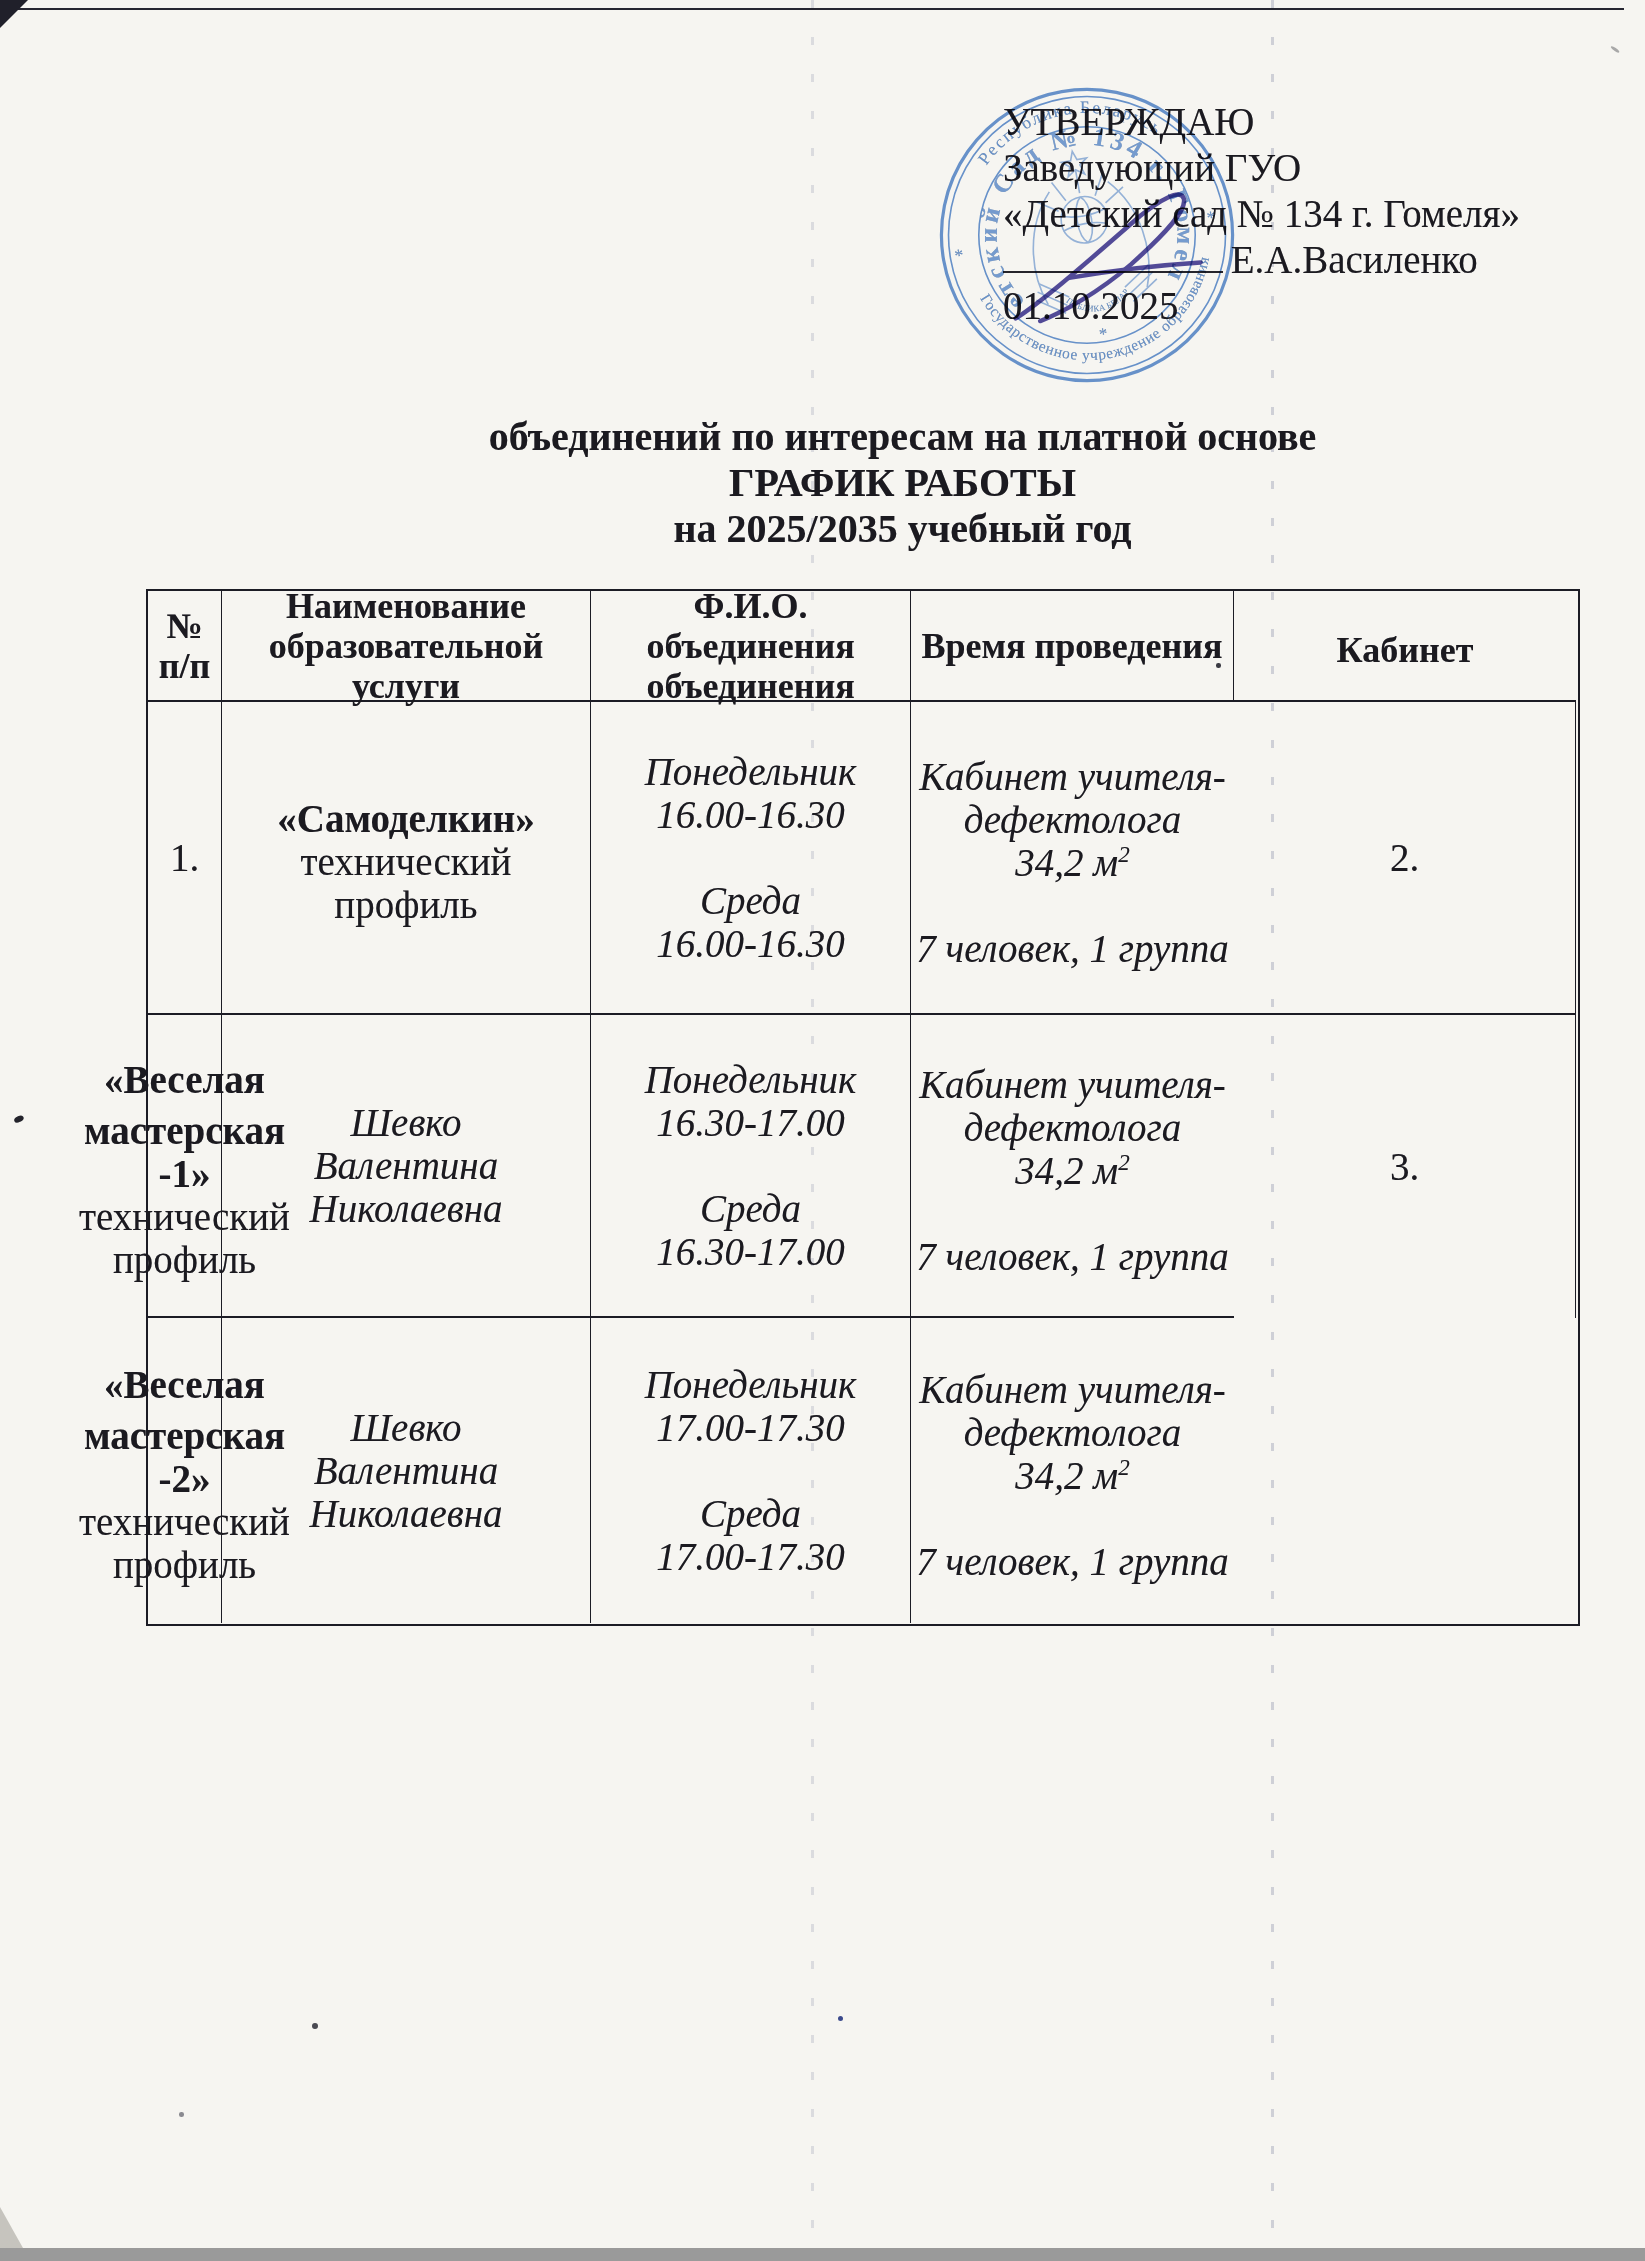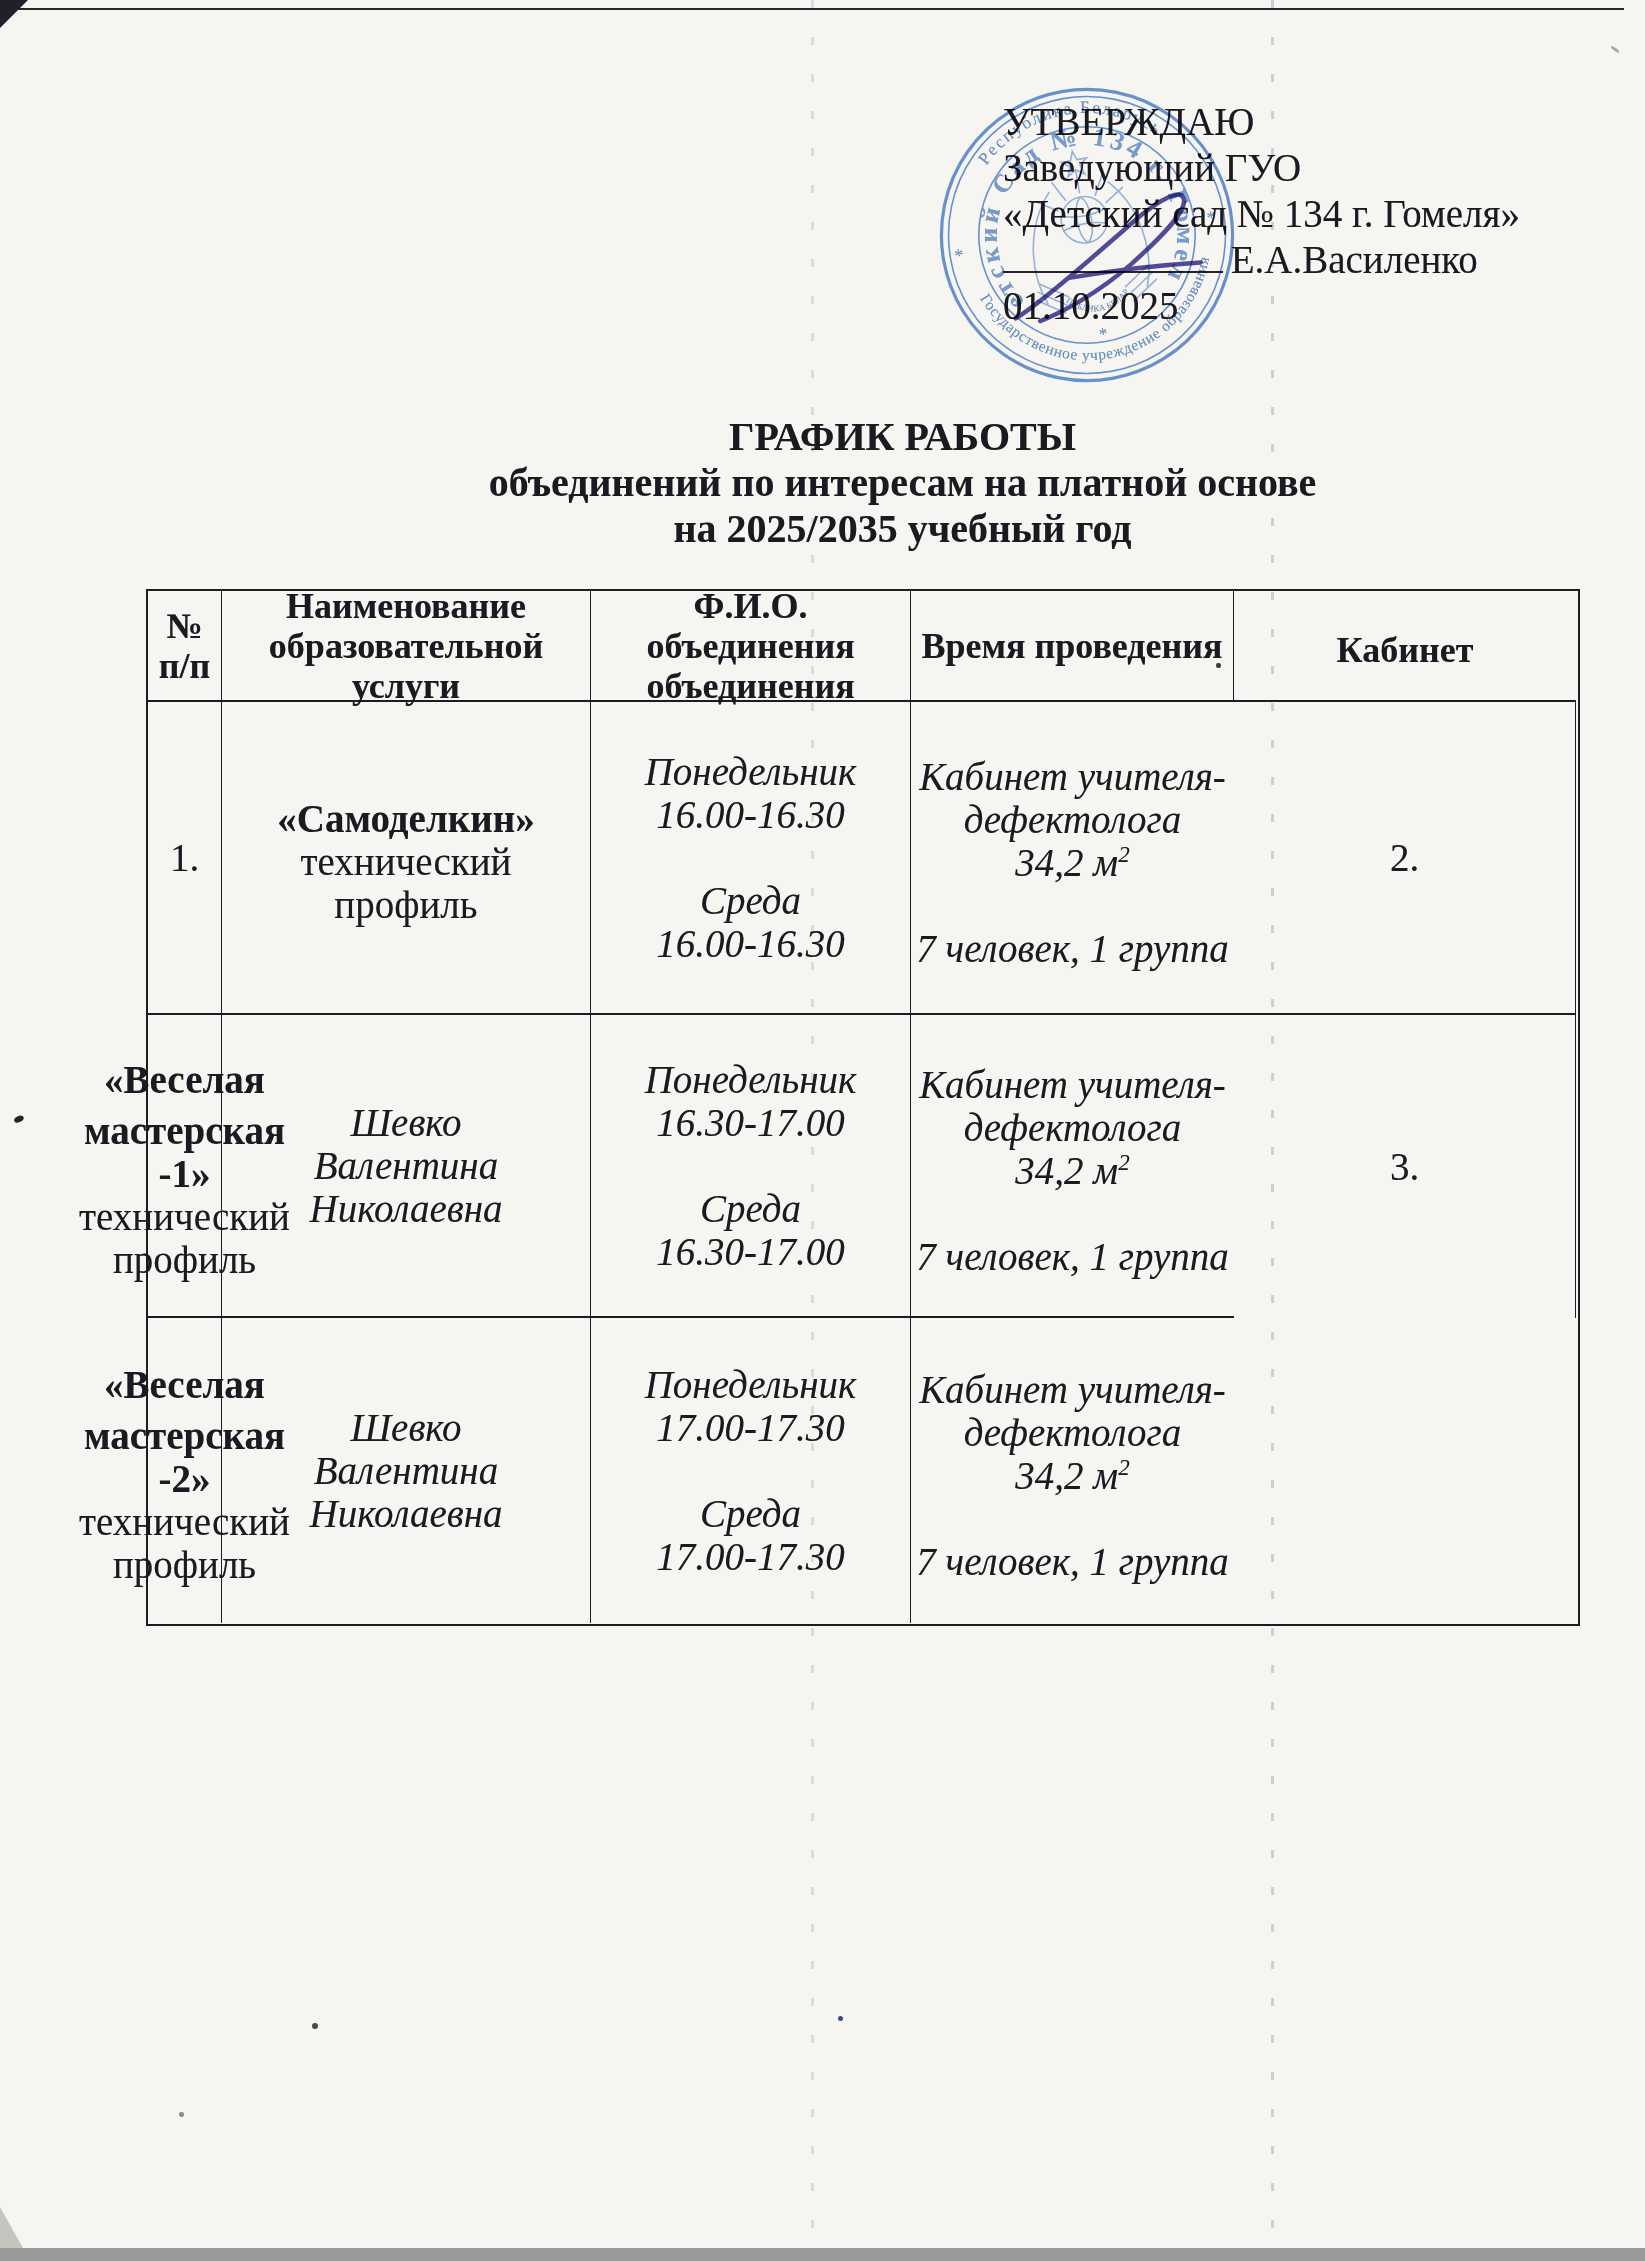--- a/index.html
+++ b/index.html
@@ -109,22 +109,22 @@
   </svg>
 
   <svg class="signature" viewBox="0 0 400 250">
     <g fill="none" stroke="#3d3493" stroke-width="7" stroke-linecap="round" opacity=".92">
       <path d="M 35,215 C 80,186 152,122 228,56 C 258,32 291,12 296,29 C 301,48 264,86 214,131 C 164,174 108,206 73,219"></path>
       <path d="M 118,152 C 180,141 245,133 322,128"></path>
     </g>
   </svg>
 
   <div class="doc-title">
+    <div>объединений по интересам на платной основе</div>
     <div>ГРАФИК РАБОТЫ</div>
-    <div>объединений по интересам на платной основе</div>
     <div>на 2025/2035 учебный год</div>
   </div>
 
   <div class="schedule-table">
 
     <div class="cell hcell">
       <div>№</div>
       <div>п/п</div>
     </div>
     <div class="cell hcell">

